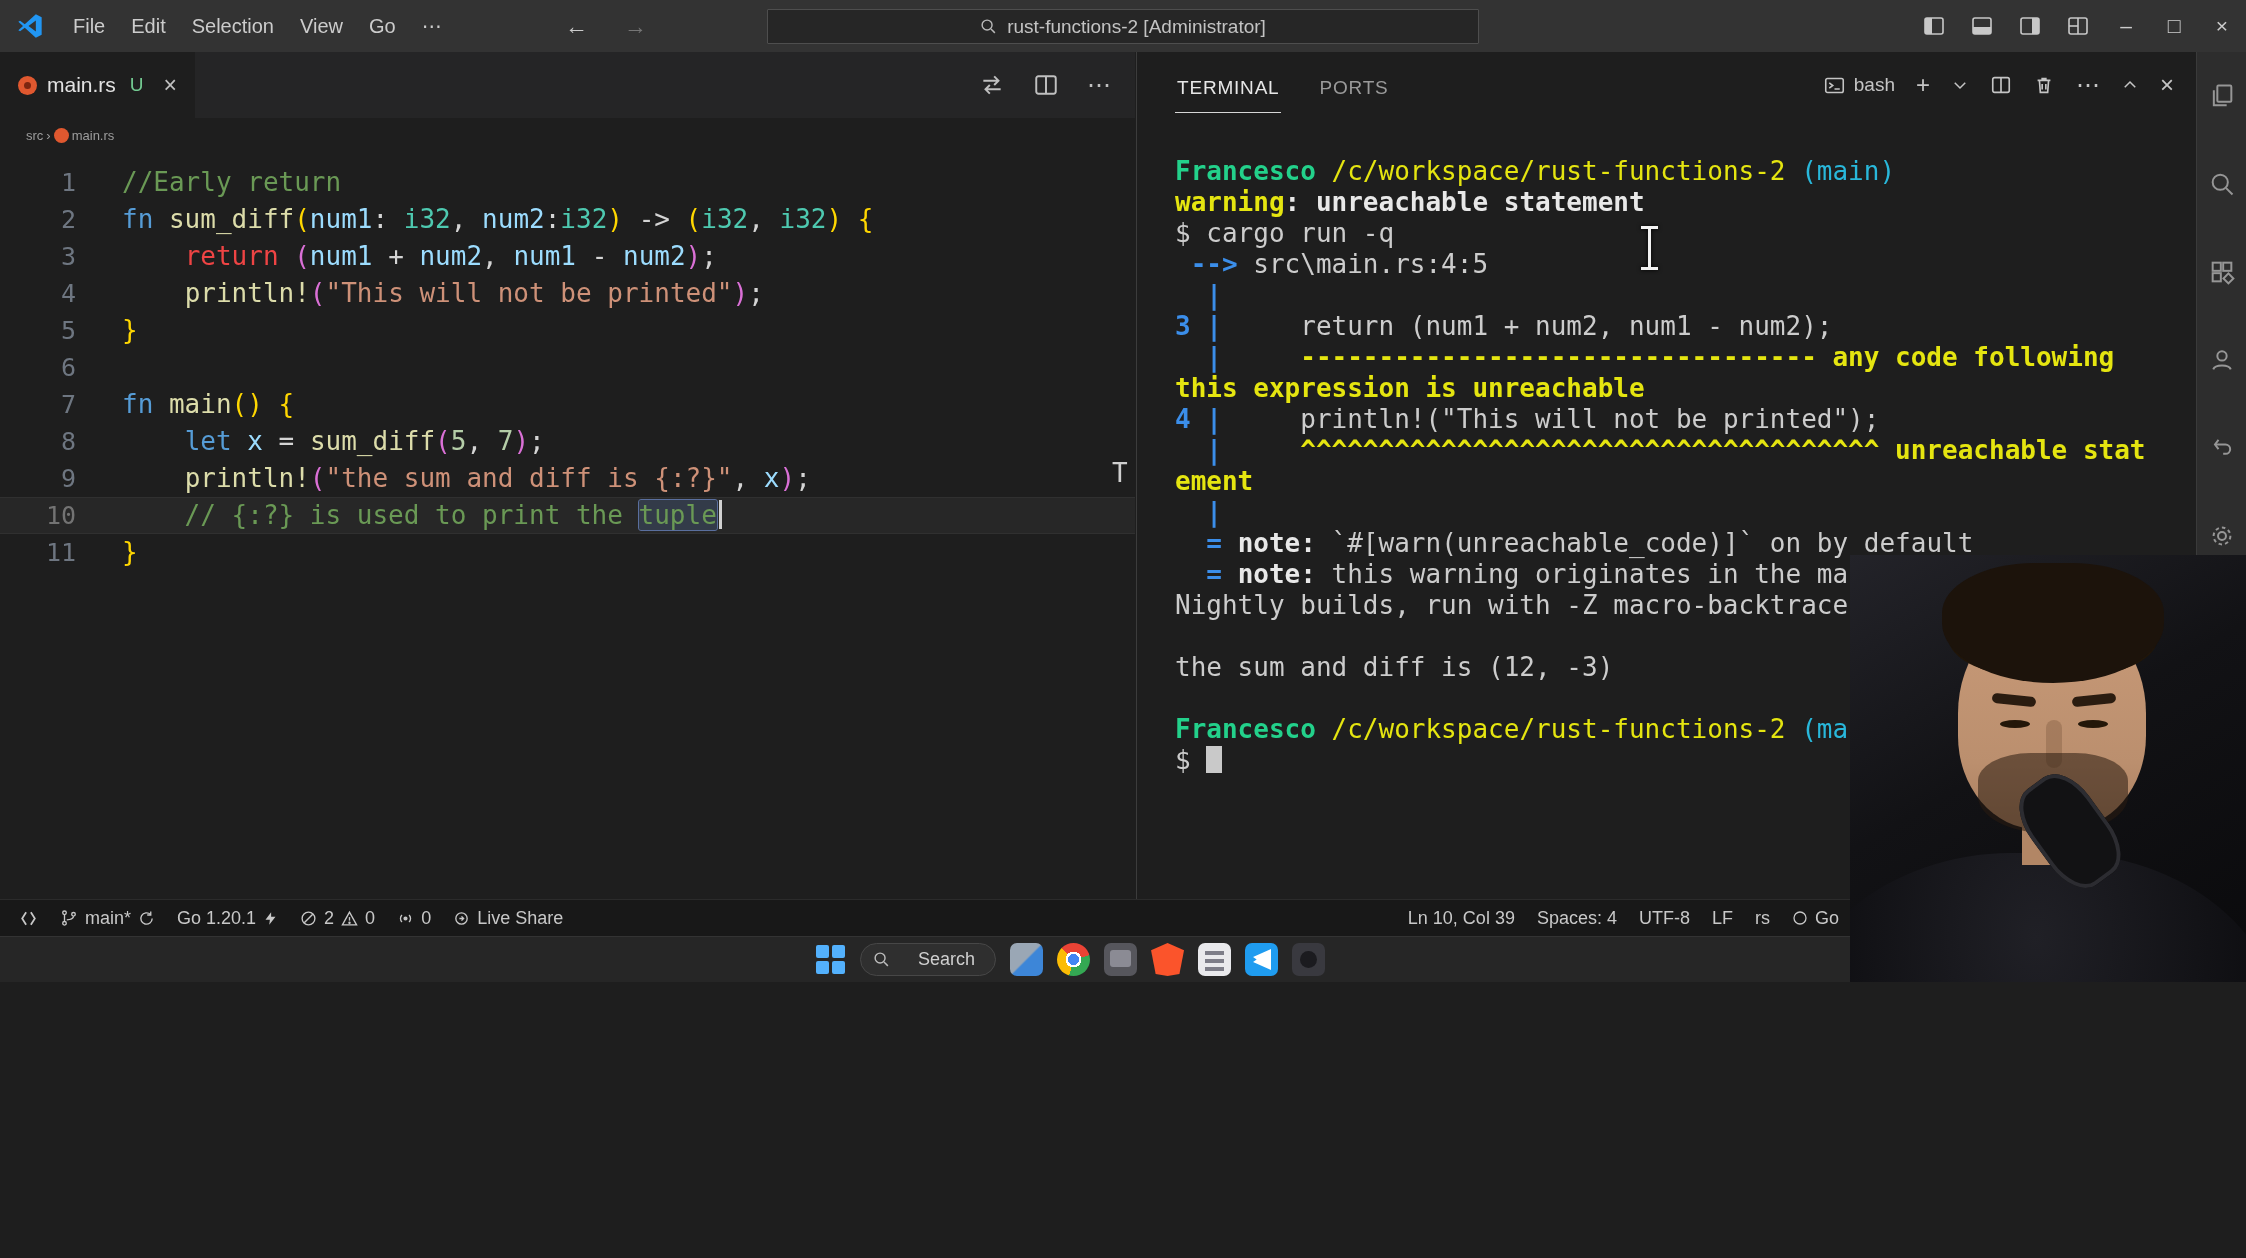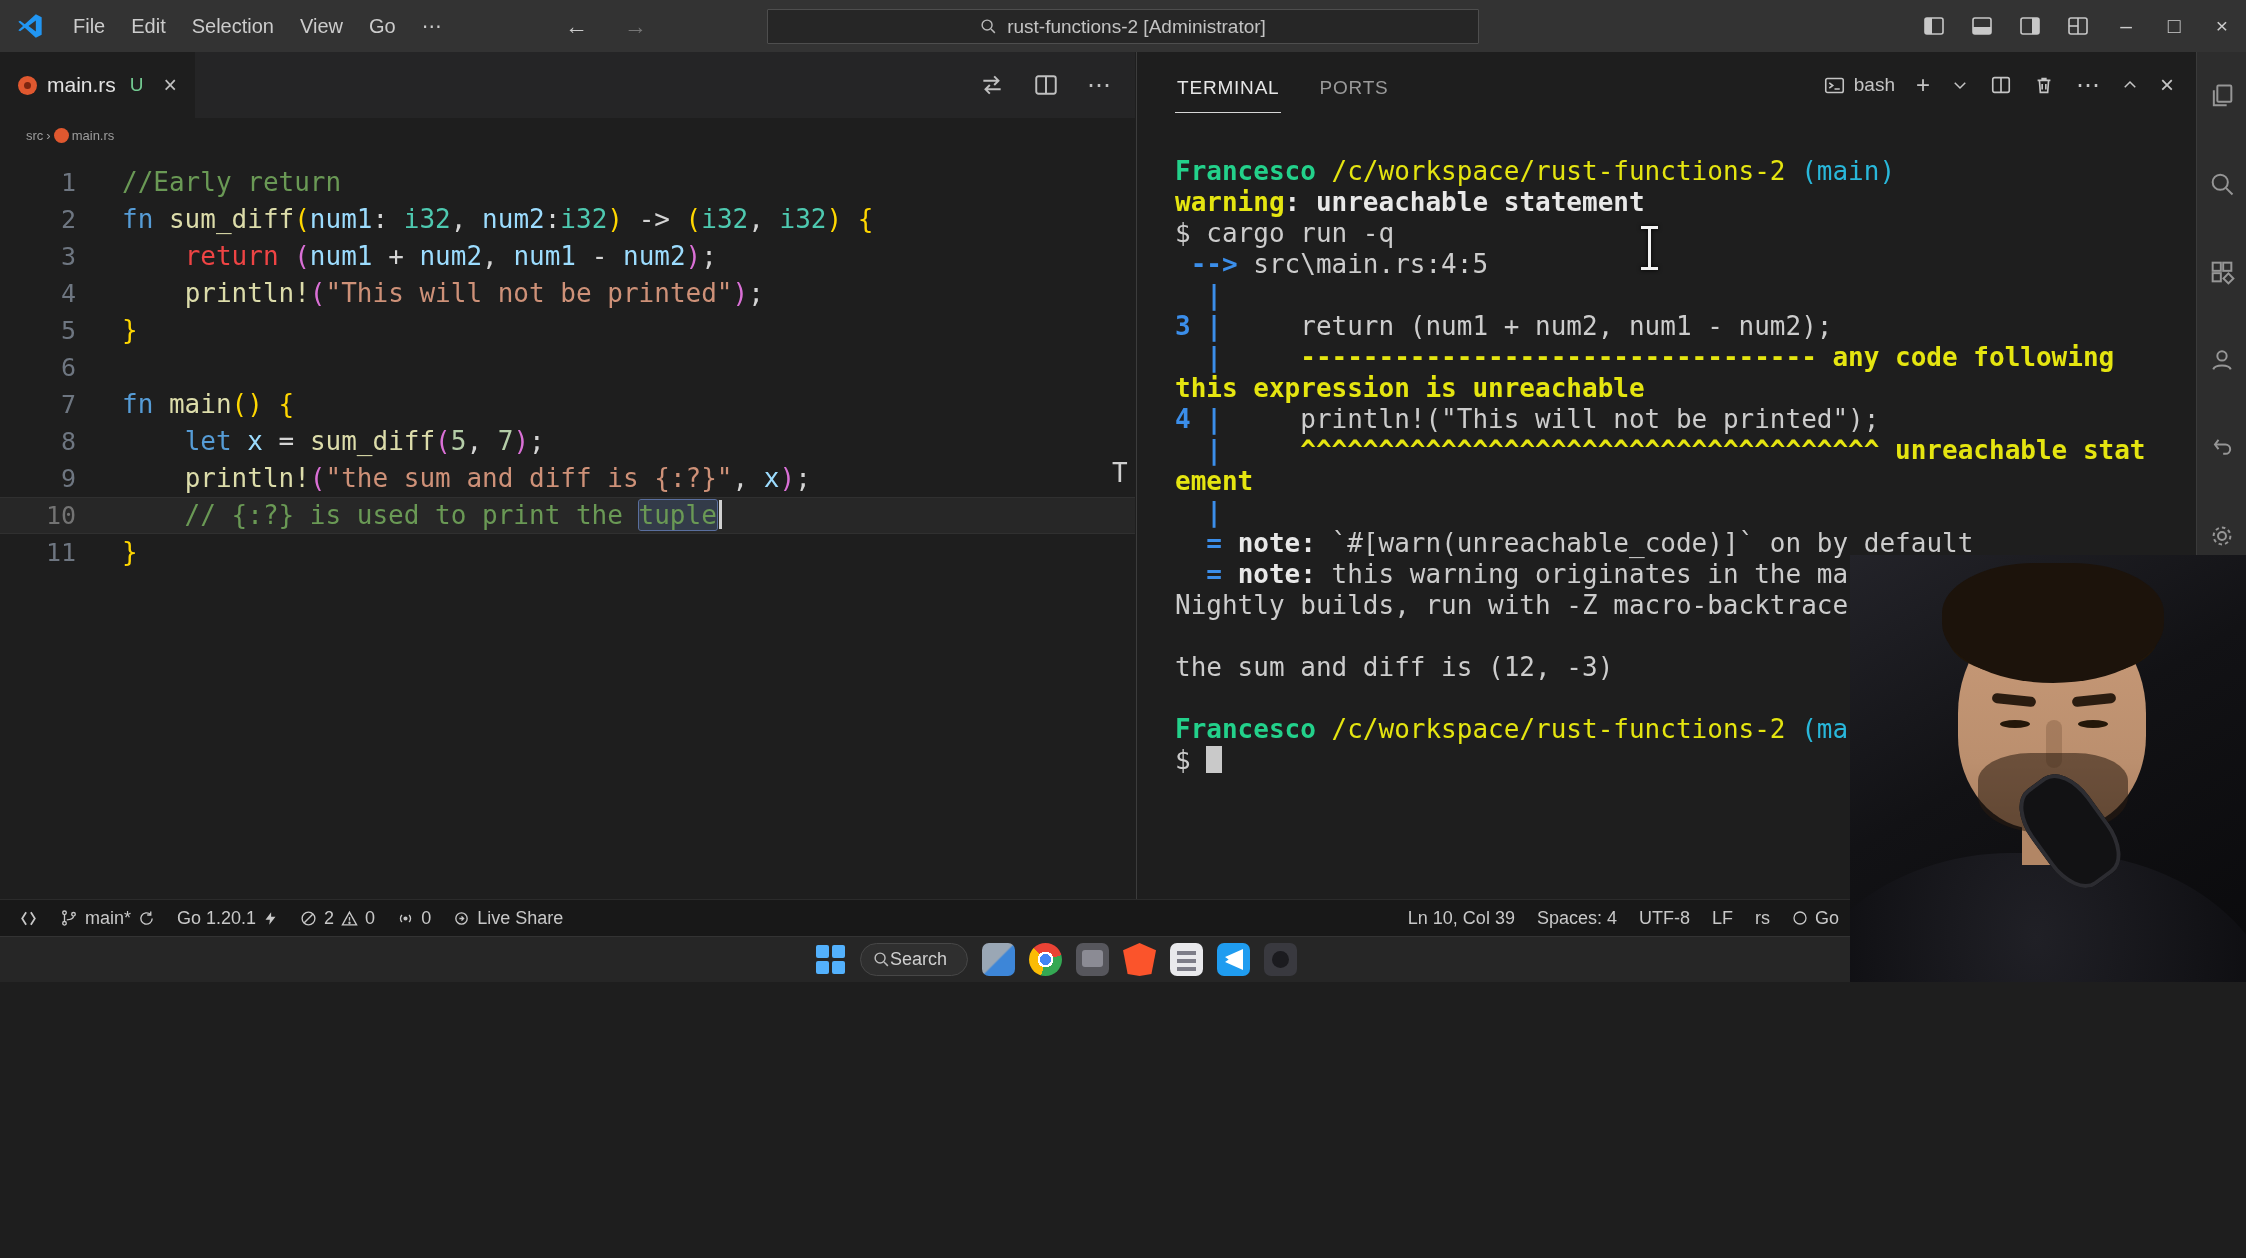--- a/index.html
+++ b/index.html
@@ -80,21 +80,21 @@
     padding:0 8px; z-index:4; }
   .sb-item { display:flex; align-items:center; gap:7px; padding:0 11px; height:100%; }
   .sb-right { margin-left:auto; display:flex; padding-right:388px; }
 
   
   .taskbar { position:absolute; left:0; right:0; bottom:0; height:46px; background:#262626;
     border-top:1px solid #333; display:flex; align-items:center; padding-left:816px; gap:14px; z-index:4; }
   .start-ico { width:30px; height:30px; display:grid; grid-template-columns:13px 13px;
     grid-template-rows:13px 13px; gap:3px; }
   .start-ico span { background:#53b1fd; border-radius:2px; }
-  .search-pill { display:flex; align-items:center; gap:0; height:33px; padding:0 20px 0 12px;
+  .search-pill { display:flex; align-items:center; gap:28px; height:33px; padding:0 20px 0 12px;
     background:#2f2f2f; border:1px solid #474747; border-radius:17px; color:#cfcfcf; font-size:18px; }
   .tb-icon { width:33px; height:33px; border-radius:7px; position:relative; }
   .tb-taskview { background:linear-gradient(135deg,#9aa7b5 0 48%, #3d86d8 52% 100%); }
   .tb-chrome { border-radius:50%;
     background:
       radial-gradient(circle at 50% 50%, #4285f4 0 24%, #ffffff 24% 34%, rgba(0,0,0,0) 34%),
       conic-gradient(from -45deg, #ea4335 0 120deg, #34a853 0 240deg, #fbbc05 0 360deg); }
   .tb-gray { background:#56565c; }
   .tb-gray::after { content:""; position:absolute; inset:7px 6px 9px 6px; background:#8b8b94; border-radius:3px; }
   .tb-brave { background:#fb542b; border-radius:0;

